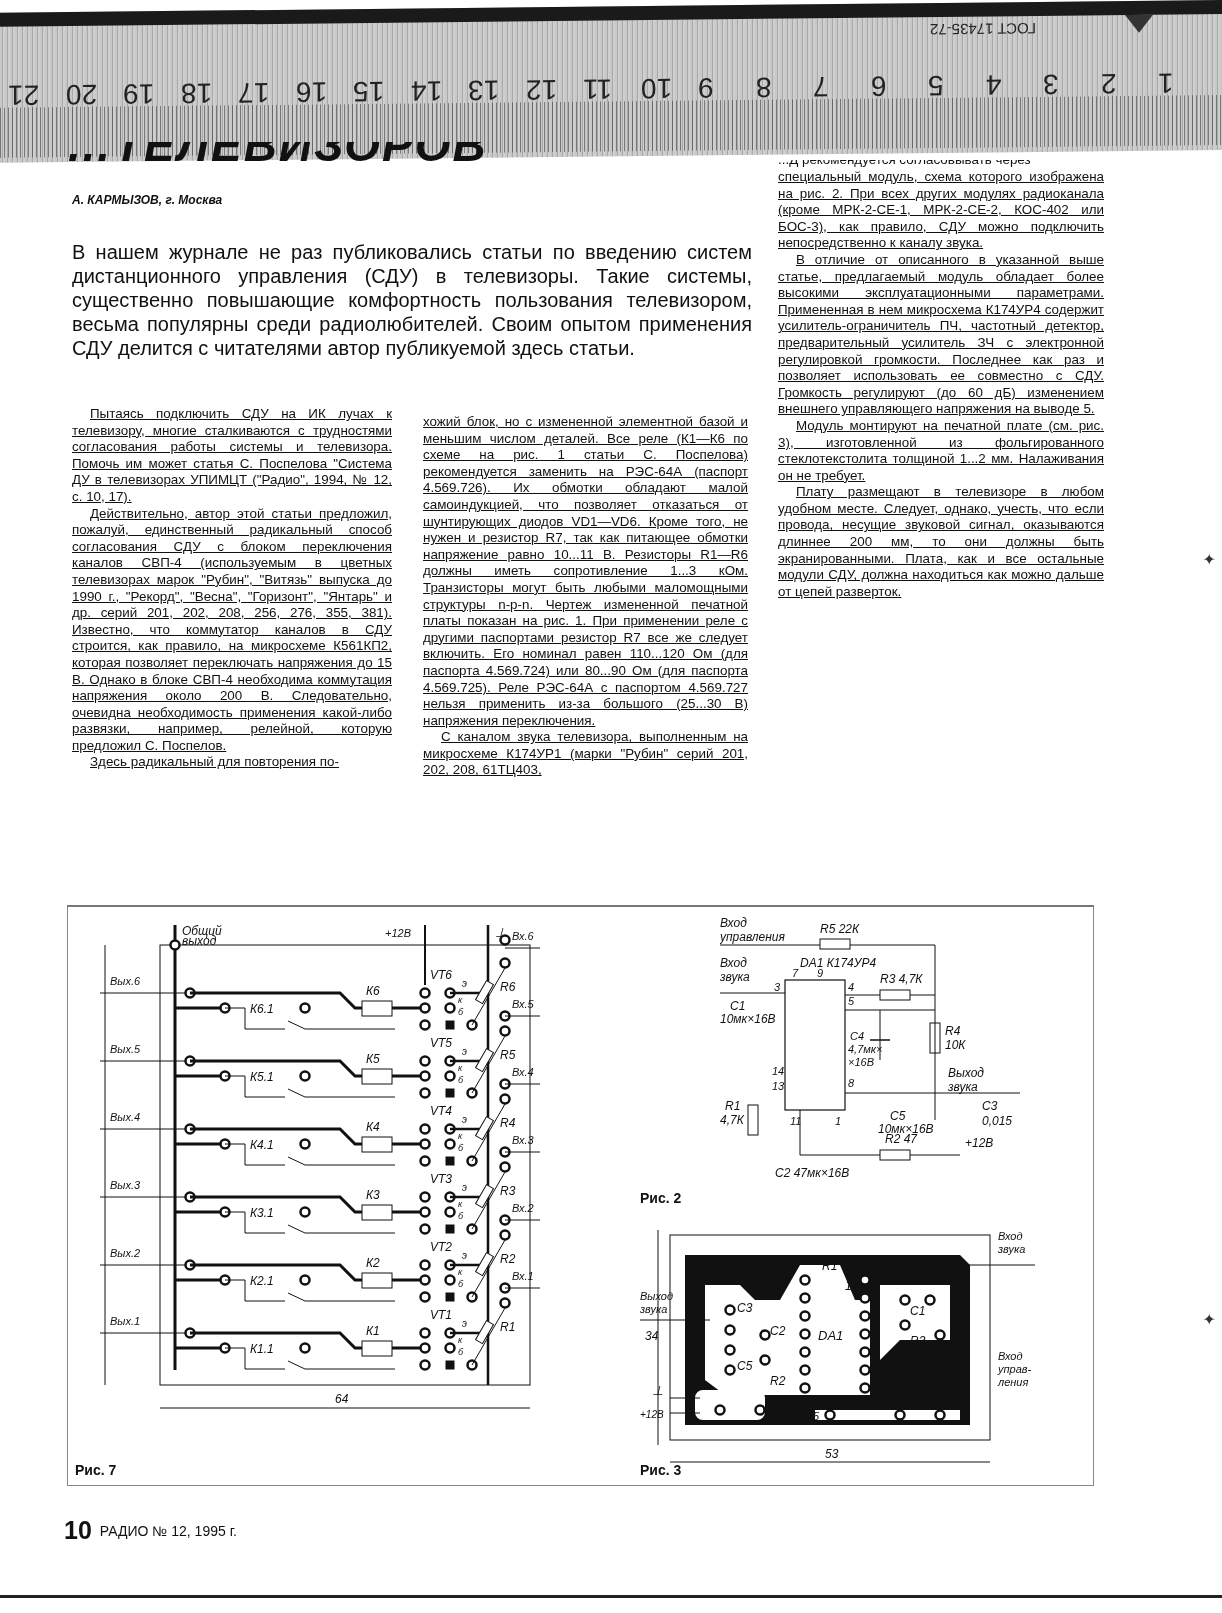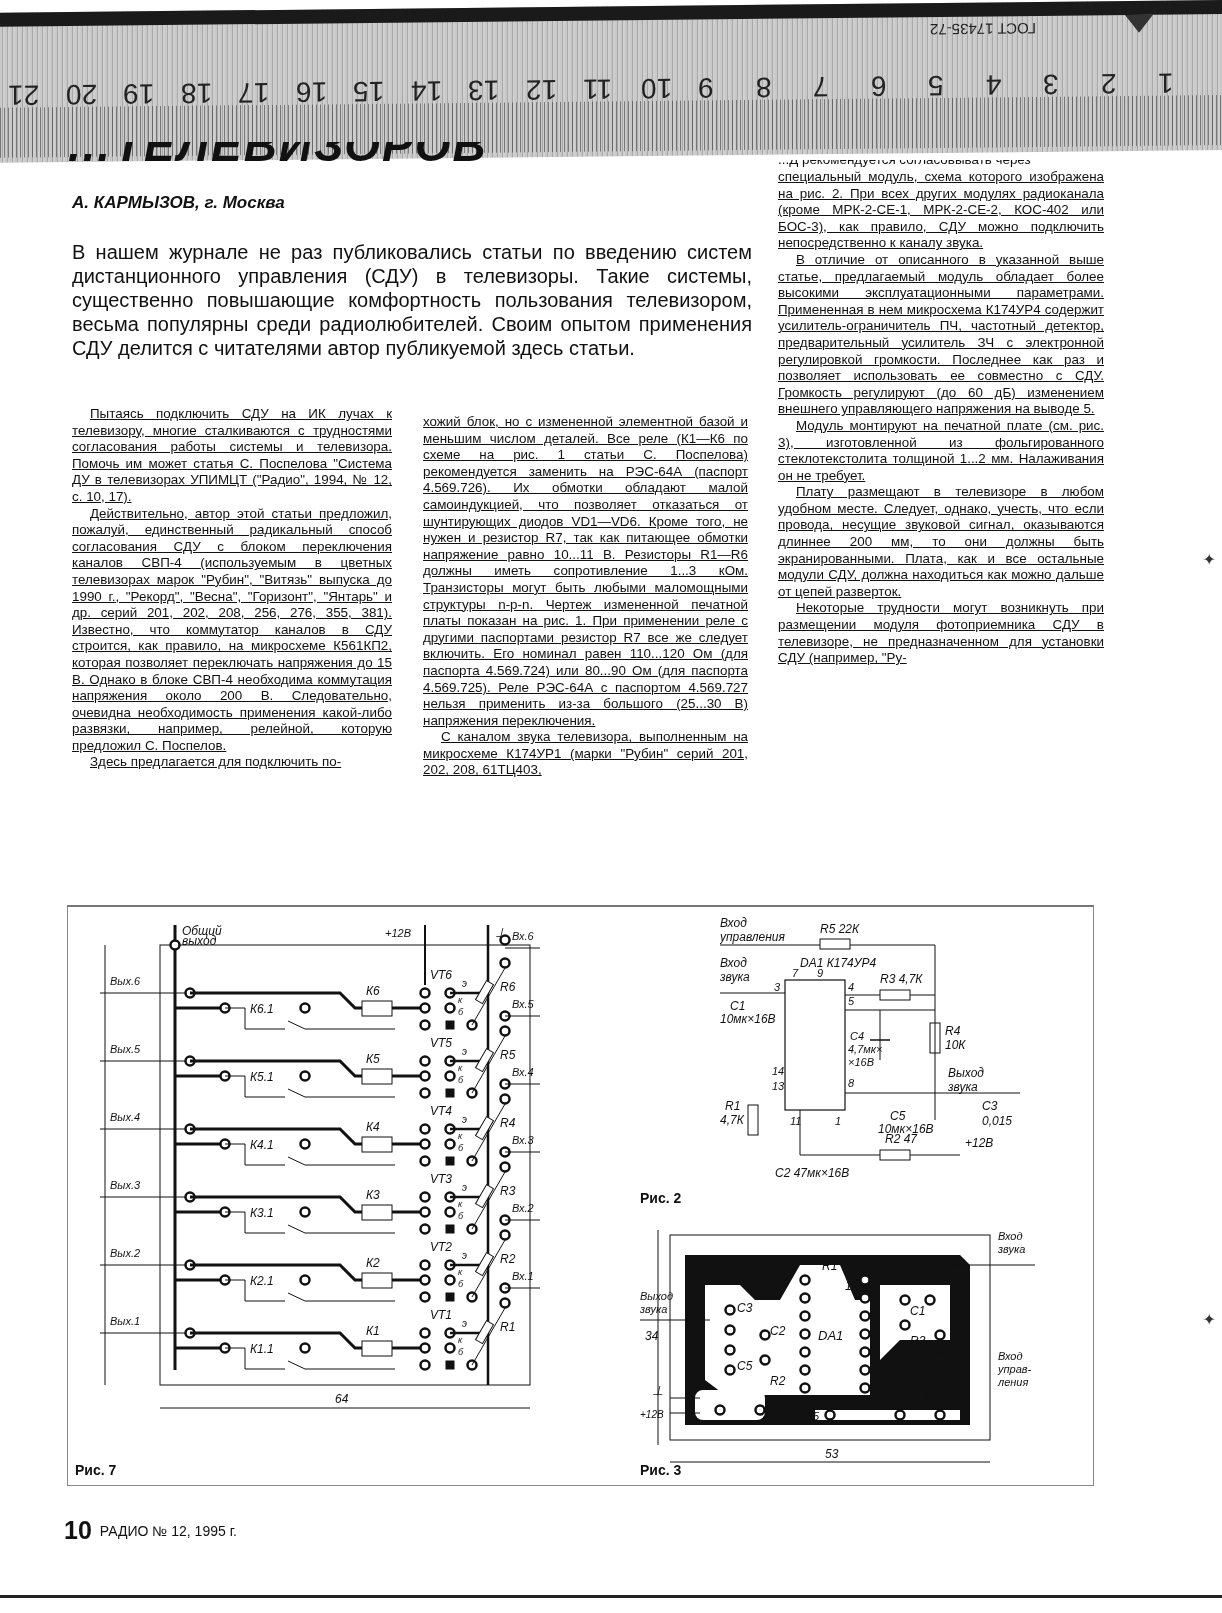--- a/index.html
+++ b/index.html
@@ -9,21 +9,21 @@
          background:repeating-linear-gradient(90deg,#c8c8c8 0 2px,#a9a9a9 2px 3px,#cfcfcf 3px 5px);
          transform:skewY(-0.6deg);transform-origin:right top;}
   .ruler-top{position:absolute;left:0;top:0;width:1222px;height:14px;background:#1a1a1a;}
   .ruler-ticks{position:absolute;left:0;top:95px;width:1222px;height:50px;
          background:repeating-linear-gradient(90deg,#333 0 1px,transparent 1px 4px);opacity:.55;}
   .ruler-num{position:absolute;top:66px;font-size:28px;color:#222;transform:rotate(180deg);font-family:"Liberation Sans",sans-serif;}
   .ruler-gost{position:absolute;top:18px;left:930px;font-size:15px;transform:rotate(180deg);color:#222;}
   .ruler-logo{position:absolute;top:14px;left:1125px;width:0;height:0;border-left:14px solid transparent;border-right:14px solid transparent;border-top:18px solid #333;}
   .title-remnant{position:absolute;left:66px;top:142px;width:480px;height:26px;overflow:hidden;}
   .title-remnant span{font-size:46px;font-weight:900;font-style:italic;letter-spacing:2px;position:relative;top:-24px;}
-  .author{position:absolute;left:72px;top:193px;font-size:17px;font-weight:bold;font-style:italic;}
+  .author{position:absolute;left:72px;top:193px;font-size:12px;font-weight:bold;font-style:italic;}
   .lead{position:absolute;left:72px;top:240px;width:680px;font-size:20px;line-height:24px;text-align:justify;}
   .col{position:absolute;font-size:13.4px;line-height:16.6px;text-align:justify;}
   .col p{margin:0;text-indent:18px;text-decoration:underline;}
   .col p.cont{text-indent:0;}
   .c1{left:72px;top:406px;width:320px;}
   .c2{left:423px;top:406px;width:325px;margin-top:8px;}
   .c3{left:778px;top:152px;width:326px;margin-top:8px;}
   .c3 .cut{display:block;height:8px;overflow:hidden;line-height:16px;margin-bottom:1px;}
   .c3 .cut span{position:relative;top:-8px;}
   .figure-frame{position:absolute;left:67px;top:905px;width:1025px;height:578px;border:1px solid #888;border-top:2px solid #777;}
@@ -68,33 +68,32 @@
   <div class="ruler-ticks"></div>
 </div>
 
 <div class="title-remnant"><span>…ТЕЛЕВИЗОРОВ</span></div>
 <div class="author">А. КАРМЫЗОВ, г. Москва</div>
 <div class="lead">В нашем журнале не раз публиковались статьи по введению систем дистанционного управления (СДУ) в телевизоры. Такие системы, существенно повышающие комфортность пользования телевизором, весьма популярны среди радиолюбителей. Своим опытом применения СДУ делится с читателями автор публикуемой здесь статьи.</div>
 
 <div class="col c1">
   <p>Пытаясь подключить СДУ на ИК лучах к телевизору, многие сталкиваются с трудностями согласования работы системы и телевизора. Помочь им может статья С. Поспелова "Система ДУ в телевизорах УПИМЦТ ("Радио", 1994, № 12, с. 10, 17).</p>
   <p>Действительно, автор этой статьи предложил, пожалуй, единственный радикальный способ согласования СДУ с блоком переключения каналов СВП-4 (используемым в цветных телевизорах марок "Рубин", "Витязь" выпуска до 1990 г., "Рекорд", "Весна", "Горизонт", "Янтарь" и др. серий 201, 202, 208, 256, 276, 355, 381). Известно, что коммутатор каналов в СДУ строится, как правило, на микросхеме К561КП2, которая позволяет переключать напряжения до 15 В. Однако в блоке СВП-4 необходима коммутация напряжения около 200 В. Следовательно, очевидна необходимость применения какой-либо развязки, например, релейной, которую предложил С. Поспелов.</p>
-  <p>Здесь предлагается для подключить по-</p>
+  <p>Здесь радикальный для повторения по-</p>
 </div>
 <div class="col c2">
   <p class="cont">хожий блок, но с измененной элементной базой и меньшим числом деталей. Все реле (К1—К6 по схеме на рис. 1 статьи С. Поспелова) рекомендуется заменить на РЭС-64А (паспорт 4.569.726). Их обмотки обладают малой самоиндукцией, что позволяет отказаться от шунтирующих диодов VD1—VD6. Кроме того, не нужен и резистор R7, так как питающее обмотки напряжение равно 10...11 В. Резисторы R1—R6 должны иметь сопротивление 1...3 кОм. Транзисторы могут быть любыми маломощными структуры n-p-n. Чертеж измененной печатной платы показан на рис. 1. При применении реле с другими паспортами резистор R7 все же следует включить. Его номинал равен 110...120 Ом (для паспорта 4.569.724) или 80...90 Ом (для паспорта 4.569.725). Реле РЭС-64А с паспортом 4.569.727 нельзя применить из-за большого (25...30 В) напряжения переключения.</p>
   <p>С каналом звука телевизора, выполненным на микросхеме К174УР1 (марки "Рубин" серий 201, 202, 208, 61ТЦ403,</p>
 </div>
 <div class="col c3">
   <div class="cut"><span>...Д рекомендуется согласовывать через</span></div>
   <p class="cont">специальный модуль, схема которого изображена на рис. 2. При всех других модулях радиоканала (кроме МРК-2-СЕ-1, МРК-2-СЕ-2, КОС-402 или БОС-3), как правило, СДУ можно подключить непосредственно к каналу звука.</p>
   <p>В отличие от описанного в указанной выше статье, предлагаемый модуль обладает более высокими эксплуатационными параметрами. Примененная в нем микросхема К174УР4 содержит усилитель-ограничитель ПЧ, частотный детектор, предварительный усилитель ЗЧ с электронной регулировкой громкости. Последнее как раз и позволяет использовать ее совместно с СДУ. Громкость регулируют (до 60 дБ) изменением внешнего управляющего напряжения на выводе 5.</p>
   <p>Модуль монтируют на печатной плате (см. рис. 3), изготовленной из фольгированного стеклотекстолита толщиной 1...2 мм. Налаживания он не требует.</p>
   <p>Плату размещают в телевизоре в любом удобном месте. Следует, однако, учесть, что если провода, несущие звуковой сигнал, оказываются длиннее 200 мм, то они должны быть экранированными. Плата, как и все остальные модули СДУ, должна находиться как можно дальше от цепей разверток.</p>
-  <p>Некоторые трудности могут возникнуть при размещении модуля фотоприемника СДУ в телевизоре, не предназначенном для установки СДУ (например, "Ру-</p>
 </div>
 
 <div class="figure-frame"></div>
 
 <svg class="diagram" style="left:100px;top:925px" width="440" height="520" viewBox="0 0 440 520">
   <g id="fig1" stroke="#111" fill="none">
       <rect x="60" y="20" width="370" height="440" stroke-width="1"></rect>
       <line x1="5" y1="20" x2="5" y2="460" stroke-width="1"></line>
       <text x="-8" y="245" font-size="12" stroke="none" transform="rotate(-90 -8 245)">77</text>
       <line x1="60" y1="483" x2="430" y2="483" stroke-width="1"></line>

